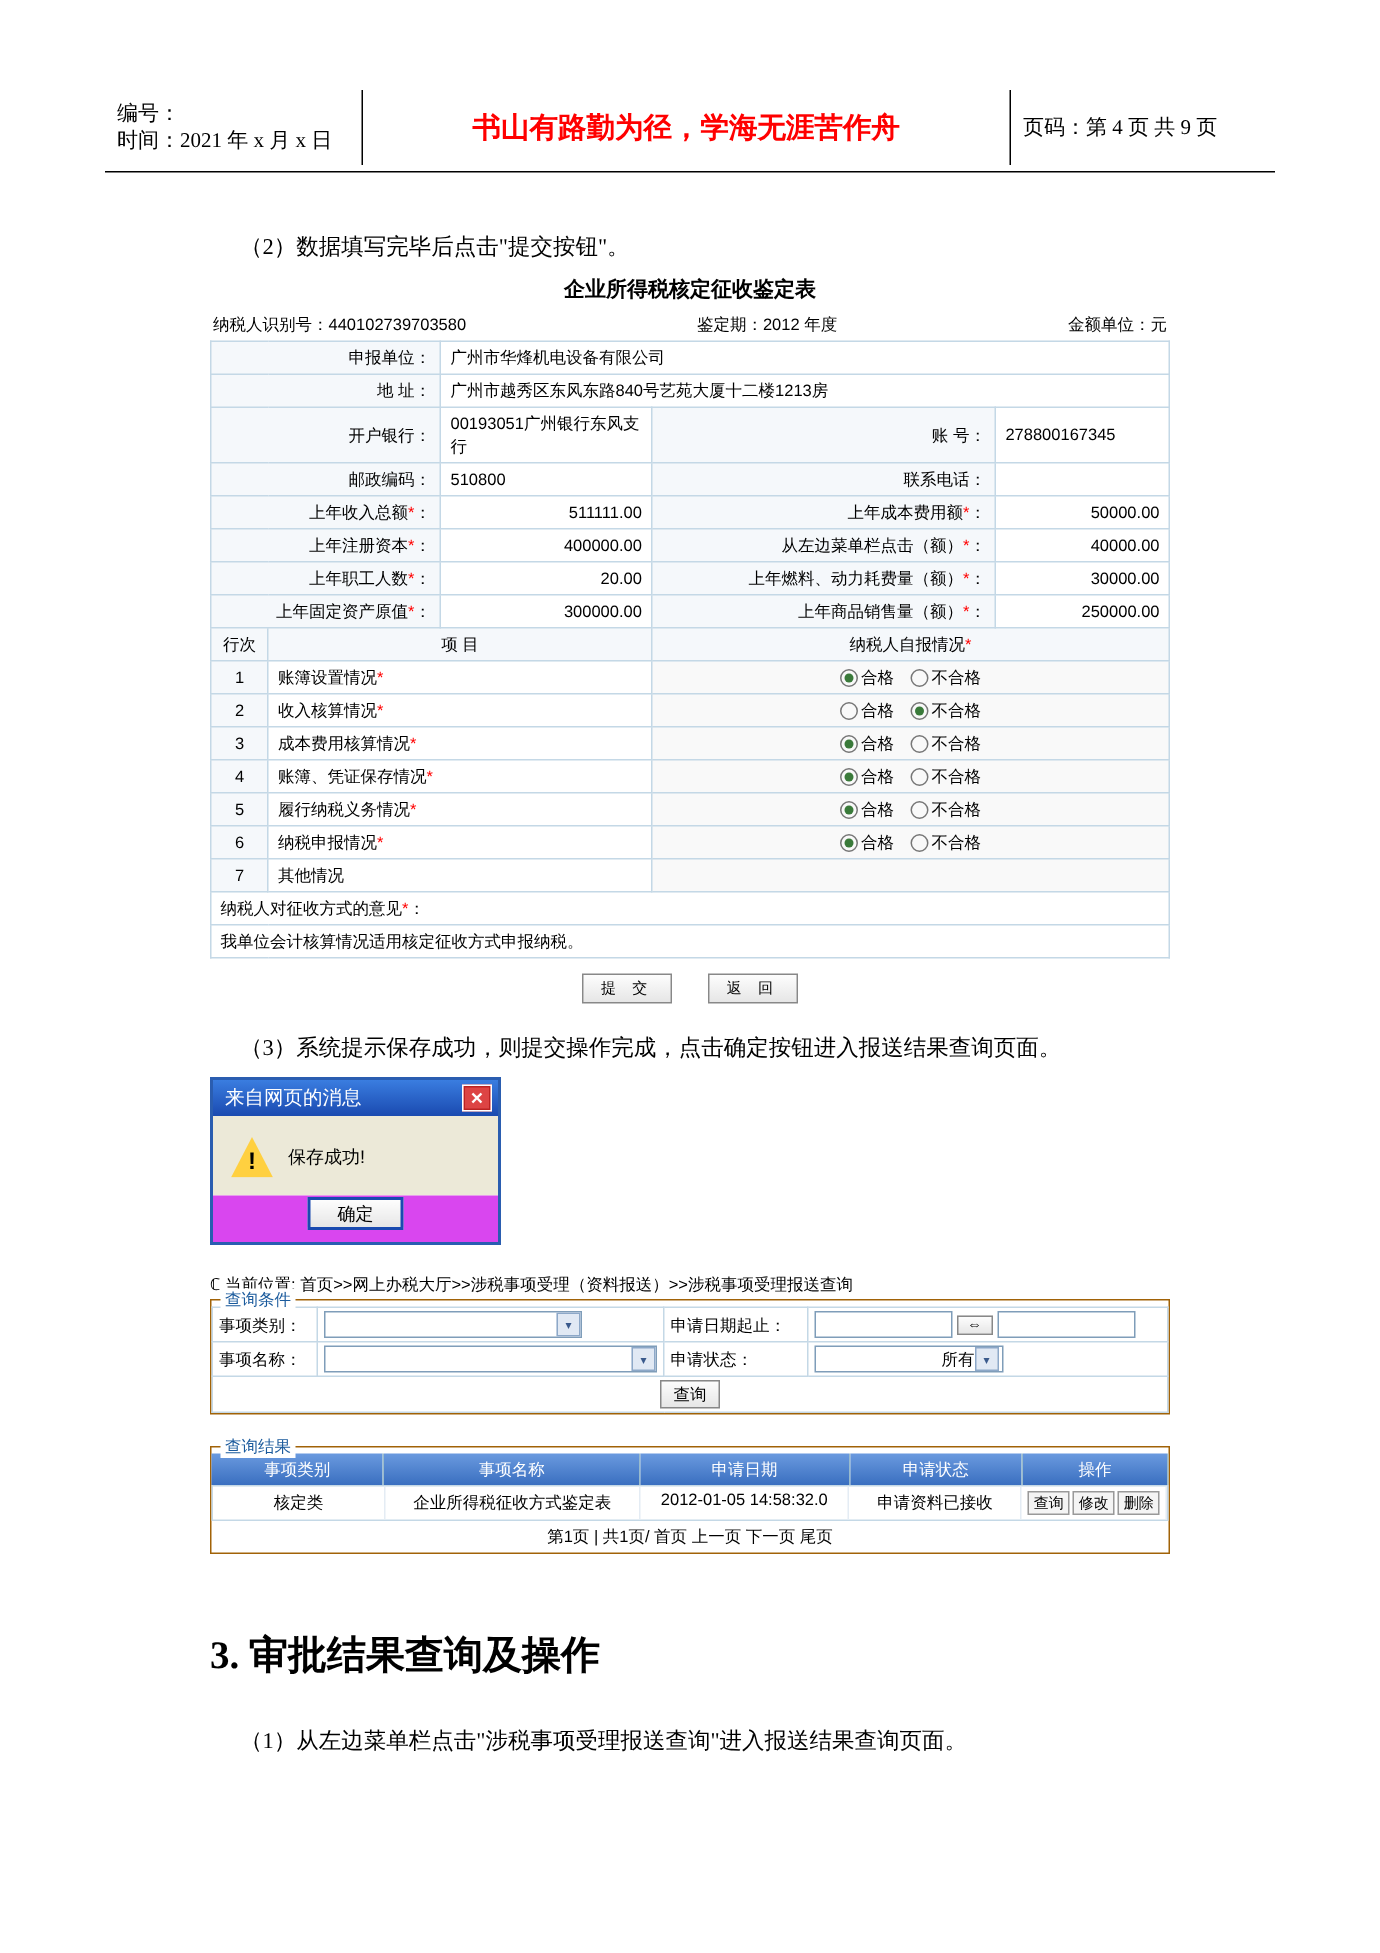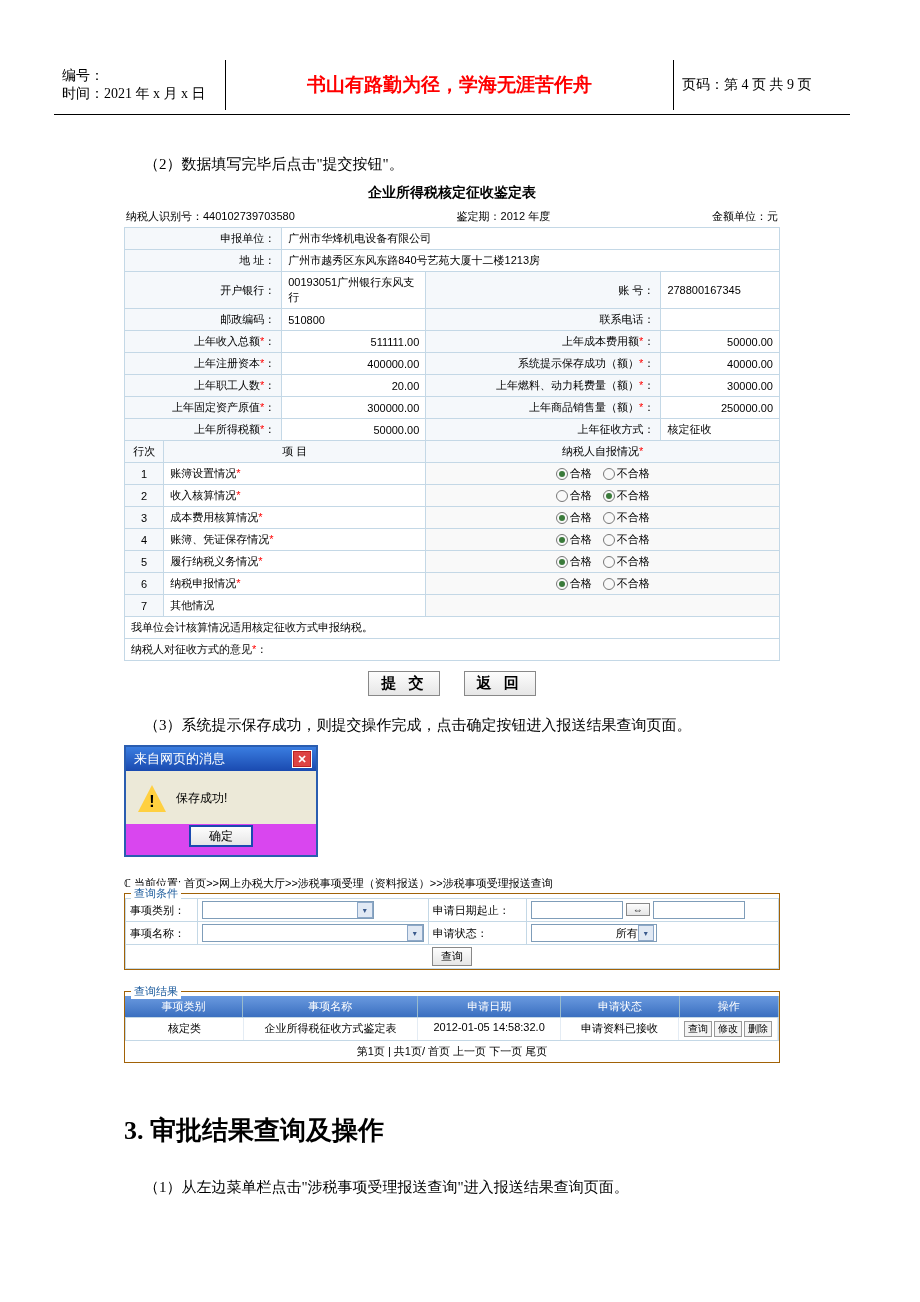--- a/index.html
+++ b/index.html
@@ -6,21 +6,21 @@
     font-family: "SimSun", "宋体", serif;
     background: #fff;
     margin: 0;
     padding: 0;
     font-size: 14px;
     color: #000;
   }
   .page {
     width: 920px;
     margin: 0 auto;
-    padding: 60px 70px 40px 54px;
+    padding: 60px 70px 40px 70px;
     box-sizing: border-box;
     position: relative;
     min-height: 1302px;
     border-radius: 32px;
   }
   .top-header {
     border-collapse: collapse;
     width: 100%;
     font-size: 14px;
   }
@@ -96,26 +96,25 @@
   }
   .section-head td { text-align: center; background: #f5f8fb; font-weight: normal; }
   .radio-cell { text-align: center; font-size: 11px; }
   .radio { display: inline-block; width: 10px; height: 10px; border: 1px solid #777; border-radius: 50%; margin-right: 2px; position: relative; vertical-align: middle; }
   .radio.checked::after { content: ""; position: absolute; width: 6px; height: 6px; background: #3a7a3a; border-radius: 50%; top: 2px; left: 2px; }
   .btn-row { text-align: center; margin: 10px 0 6px 0; }
   .win-btn {
     display: inline-block;
     border: 1px solid #888;
     background: linear-gradient(#fdfdfd, #e6e6e6);
-    font-size: 15px;
+    font-size: 10px;
     padding: 2px 12px;
     margin: 0 10px;
     letter-spacing: 4px;
     font-family: "SimSun", sans-serif;
-    font-weight: bold;
   }
 
   .dialog {
     margin: 10px 0 10px 70px;
     width: 190px;
     border: 2px solid #2a5db0;
     font-family: "Tahoma", sans-serif;
     font-size: 12px;
   }
   .dialog-title {
@@ -267,41 +266,35 @@
       </tr>
       <tr>
         <td class="lbl" colspan="2"><span>上年收入总额</span><span class="red-star">*</span>：</td>
         <td class="numval">511111.00</td>
         <td class="lbl"><span>上年成本费用额</span><span class="red-star">*</span>：</td>
         <td class="numval" colspan="2">50000.00</td>
       </tr>
       <tr>
         <td class="lbl" colspan="2"><span>上年注册资本</span><span class="red-star">*</span>：</td>
         <td class="numval">400000.00</td>
-        <td class="lbl"><span>系统提示保存成功（额）</span><span class="red-star">*</span>：</td>
+        <td class="lbl"><span>从左边菜单栏点击（额）</span><span class="red-star">*</span>：</td>
         <td class="numval" colspan="2">40000.00</td>
       </tr>
       <tr>
         <td class="lbl" colspan="2"><span>上年职工人数</span><span class="red-star">*</span>：</td>
         <td class="numval">20.00</td>
         <td class="lbl"><span>上年燃料、动力耗费量（额）</span><span class="red-star">*</span>：</td>
         <td class="numval" colspan="2">30000.00</td>
       </tr>
       <tr>
         <td class="lbl" colspan="2"><span>上年固定资产原值</span><span class="red-star">*</span>：</td>
         <td class="numval">300000.00</td>
         <td class="lbl"><span>上年商品销售量（额）</span><span class="red-star">*</span>：</td>
         <td class="numval" colspan="2">250000.00</td>
       </tr>
-      <tr>
-        <td class="lbl" colspan="2"><span>上年所得税额</span><span class="red-star">*</span>：</td>
-        <td class="numval">50000.00</td>
-        <td class="lbl">上年征收方式：</td>
-        <td class="val" colspan="2">核定征收</td>
-      </tr>
       <tr class="section-head">
         <td style="width:6%;">行次</td>
         <td colspan="2" style="width:40%;">项 目</td>
         <td colspan="3"><span>纳税人自报情况</span><span class="red-star">*</span></td>
       </tr>
       </tbody>
         <tbody id="item-rows">
           <tr>
             <td class="lbl" style="text-align: center;">1</td>
             <td class="val" colspan="2">账簿设置情况<span class="red-star">*</span></td>
@@ -333,24 +326,24 @@
             <td colspan="3" class="radio-cell"><span class="radio checked"></span>合格　<span class="radio"></span>不合格</td>
           </tr>
           <tr>
             <td class="lbl" style="text-align: center;">7</td>
             <td class="val" colspan="2">其他情况</td>
             <td colspan="3" class="radio-cell"></td>
           </tr>
         </tbody>
       <tbody>
           <tr>
+        <td class="val" colspan="6"><span>纳税人对征收方式的意见</span><span class="red-star">*</span>：</td>
+      </tr>
+      <tr>
         <td class="val" colspan="6">我单位会计核算情况适用核定征收方式申报纳税。</td>
-      </tr>
-      <tr>
-        <td class="val" colspan="6"><span>纳税人对征收方式的意见</span><span class="red-star">*</span>：</td>
       </tr>
     </tbody>
       </table>
 
     <div class="btn-row">
       <span class="win-btn">提 交</span>
       <span class="win-btn">返 回</span>
     </div>
   </div>
 

